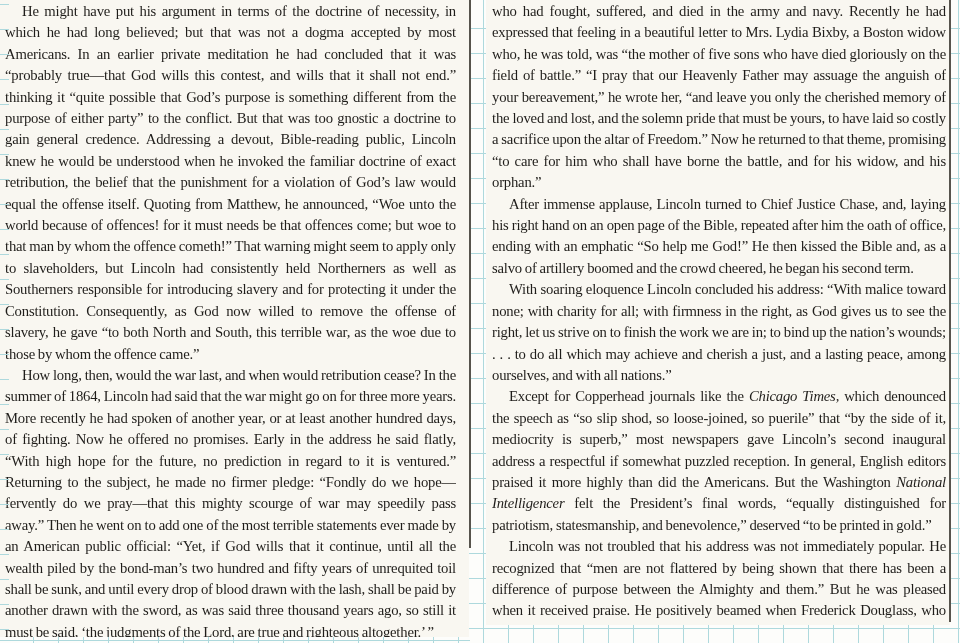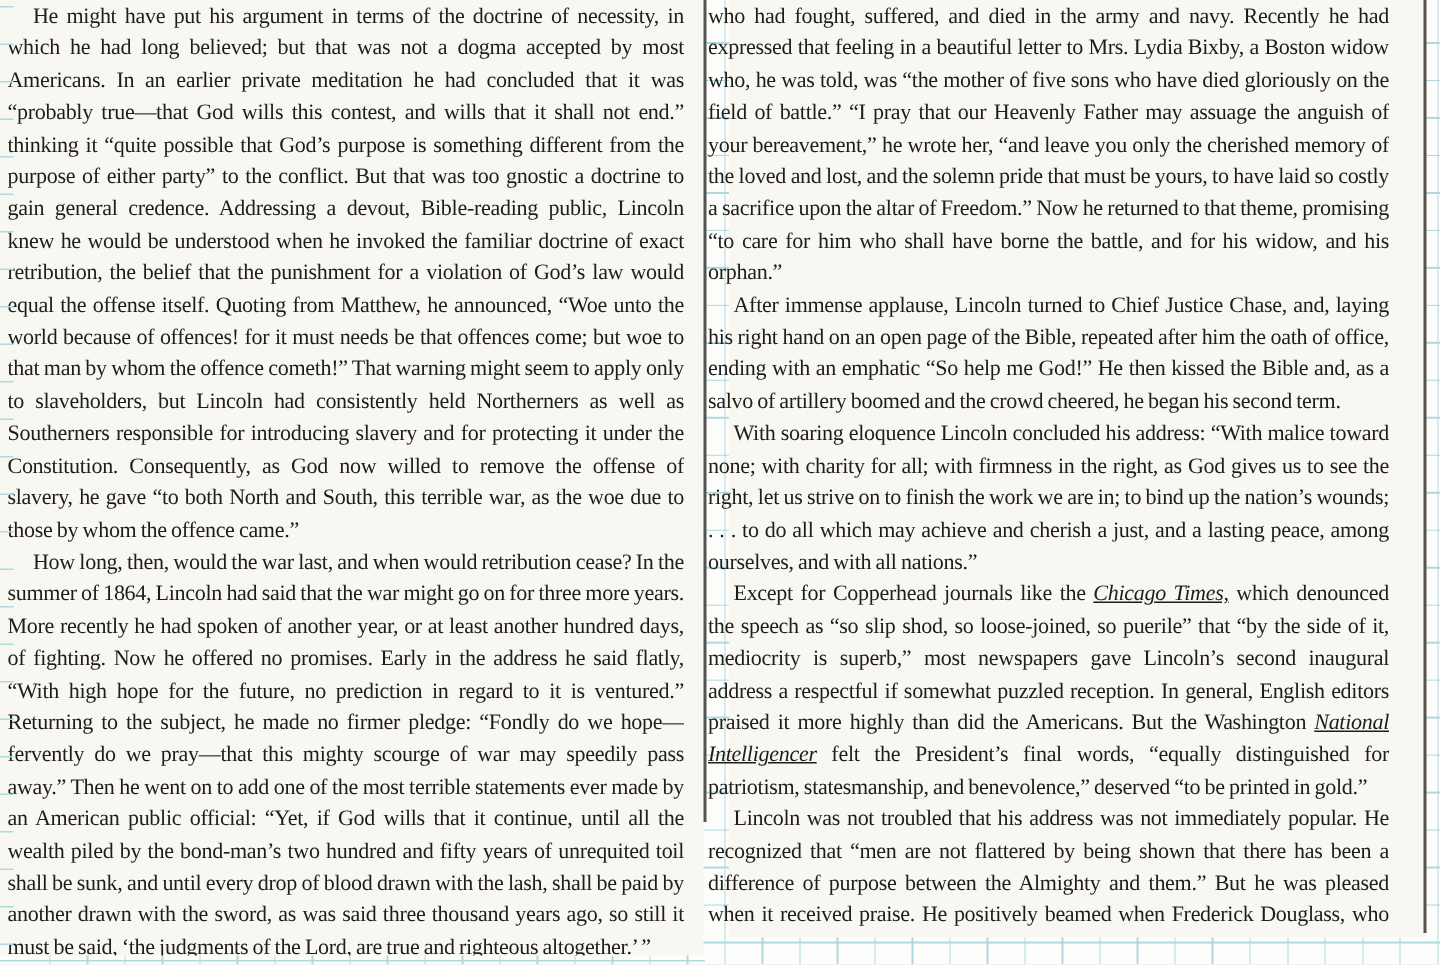--- a/index.html
+++ b/index.html
@@ -17,24 +17,24 @@
   .page-right { left:486px; width:464px; height:625px; }
   .edge { position:absolute; top:0; width:2px; background:#57544d; }
   .edge-left  { left:469px; height:548px; }
   .edge-right { left:949px; height:622px; }
   .col {
     position:absolute; top:1px; overflow:hidden;
     font-size:14.7px; line-height:21.4px; text-align:justify;
     color:#1f1d1a; letter-spacing:-0.2px; word-spacing:-0.6px;
   }
   .col-left  { left:5px;   width:451px; height:636px; }
-  .col-right { left:472px; width:454px; height:623px; }
+  .col-right { left:492px; width:454px; height:623px; }
   .col p { margin:0; }
   .col p.indent { text-indent:17px; }
-  .italic { font-style:italic;text-decoration:underline; }
+  .italic { font-style:italic; }
   .edge-dash { position:absolute; left:0; width:9px; height:1px; background:#aed9dd; }
   .bottom-line-left { position:absolute; left:0; top:640px; width:470px; height:1px; background:#aed9dd; }
 </style>
 </head>
 <body>
 
 <div class="canvas">
   <div class="page page-left"></div>
   <div class="page page-right"></div>
 

